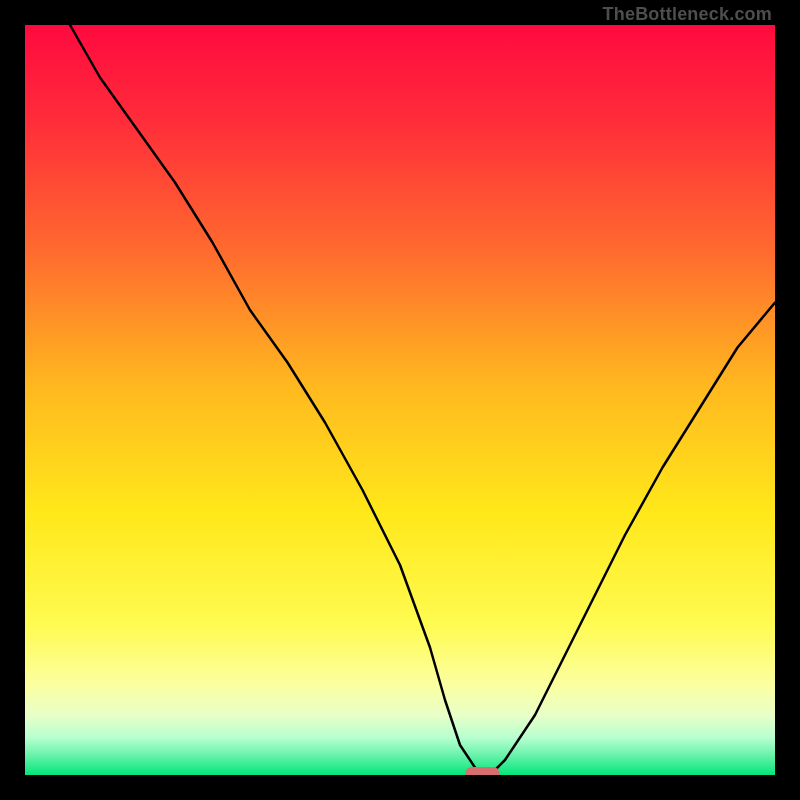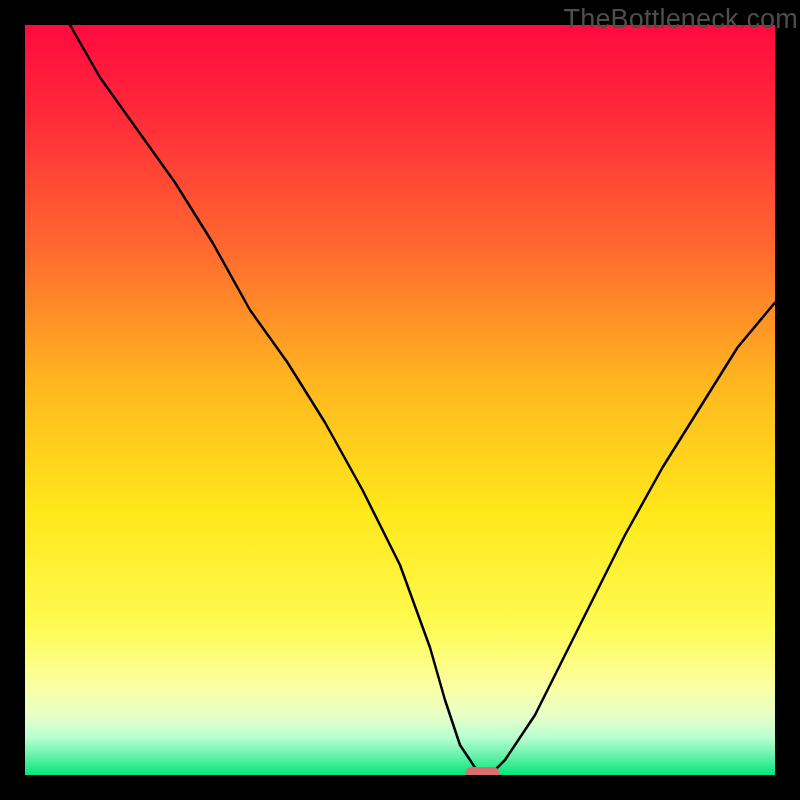--- a/index.html
+++ b/index.html
@@ -12,24 +12,24 @@
     font-family: Arial, Helvetica, sans-serif;
   }
   .canvas {
     position: relative;
     width: 800px;
     height: 800px;
   }
   .watermark {
     position: absolute;
     top: 4px;
-    right: 2px;
+    right: 28px;
     color: #4e4e4e;
-    font-size: 27px;
-    font-weight: 400;
+    font-size: 18px;
+    font-weight: 700;
     letter-spacing: 0.2px;
     z-index: 5;
   }
   .plot-area {
     position: absolute;
     left: 25px;
     top: 25px;
     width: 750px;
     height: 750px;
     overflow: hidden;

